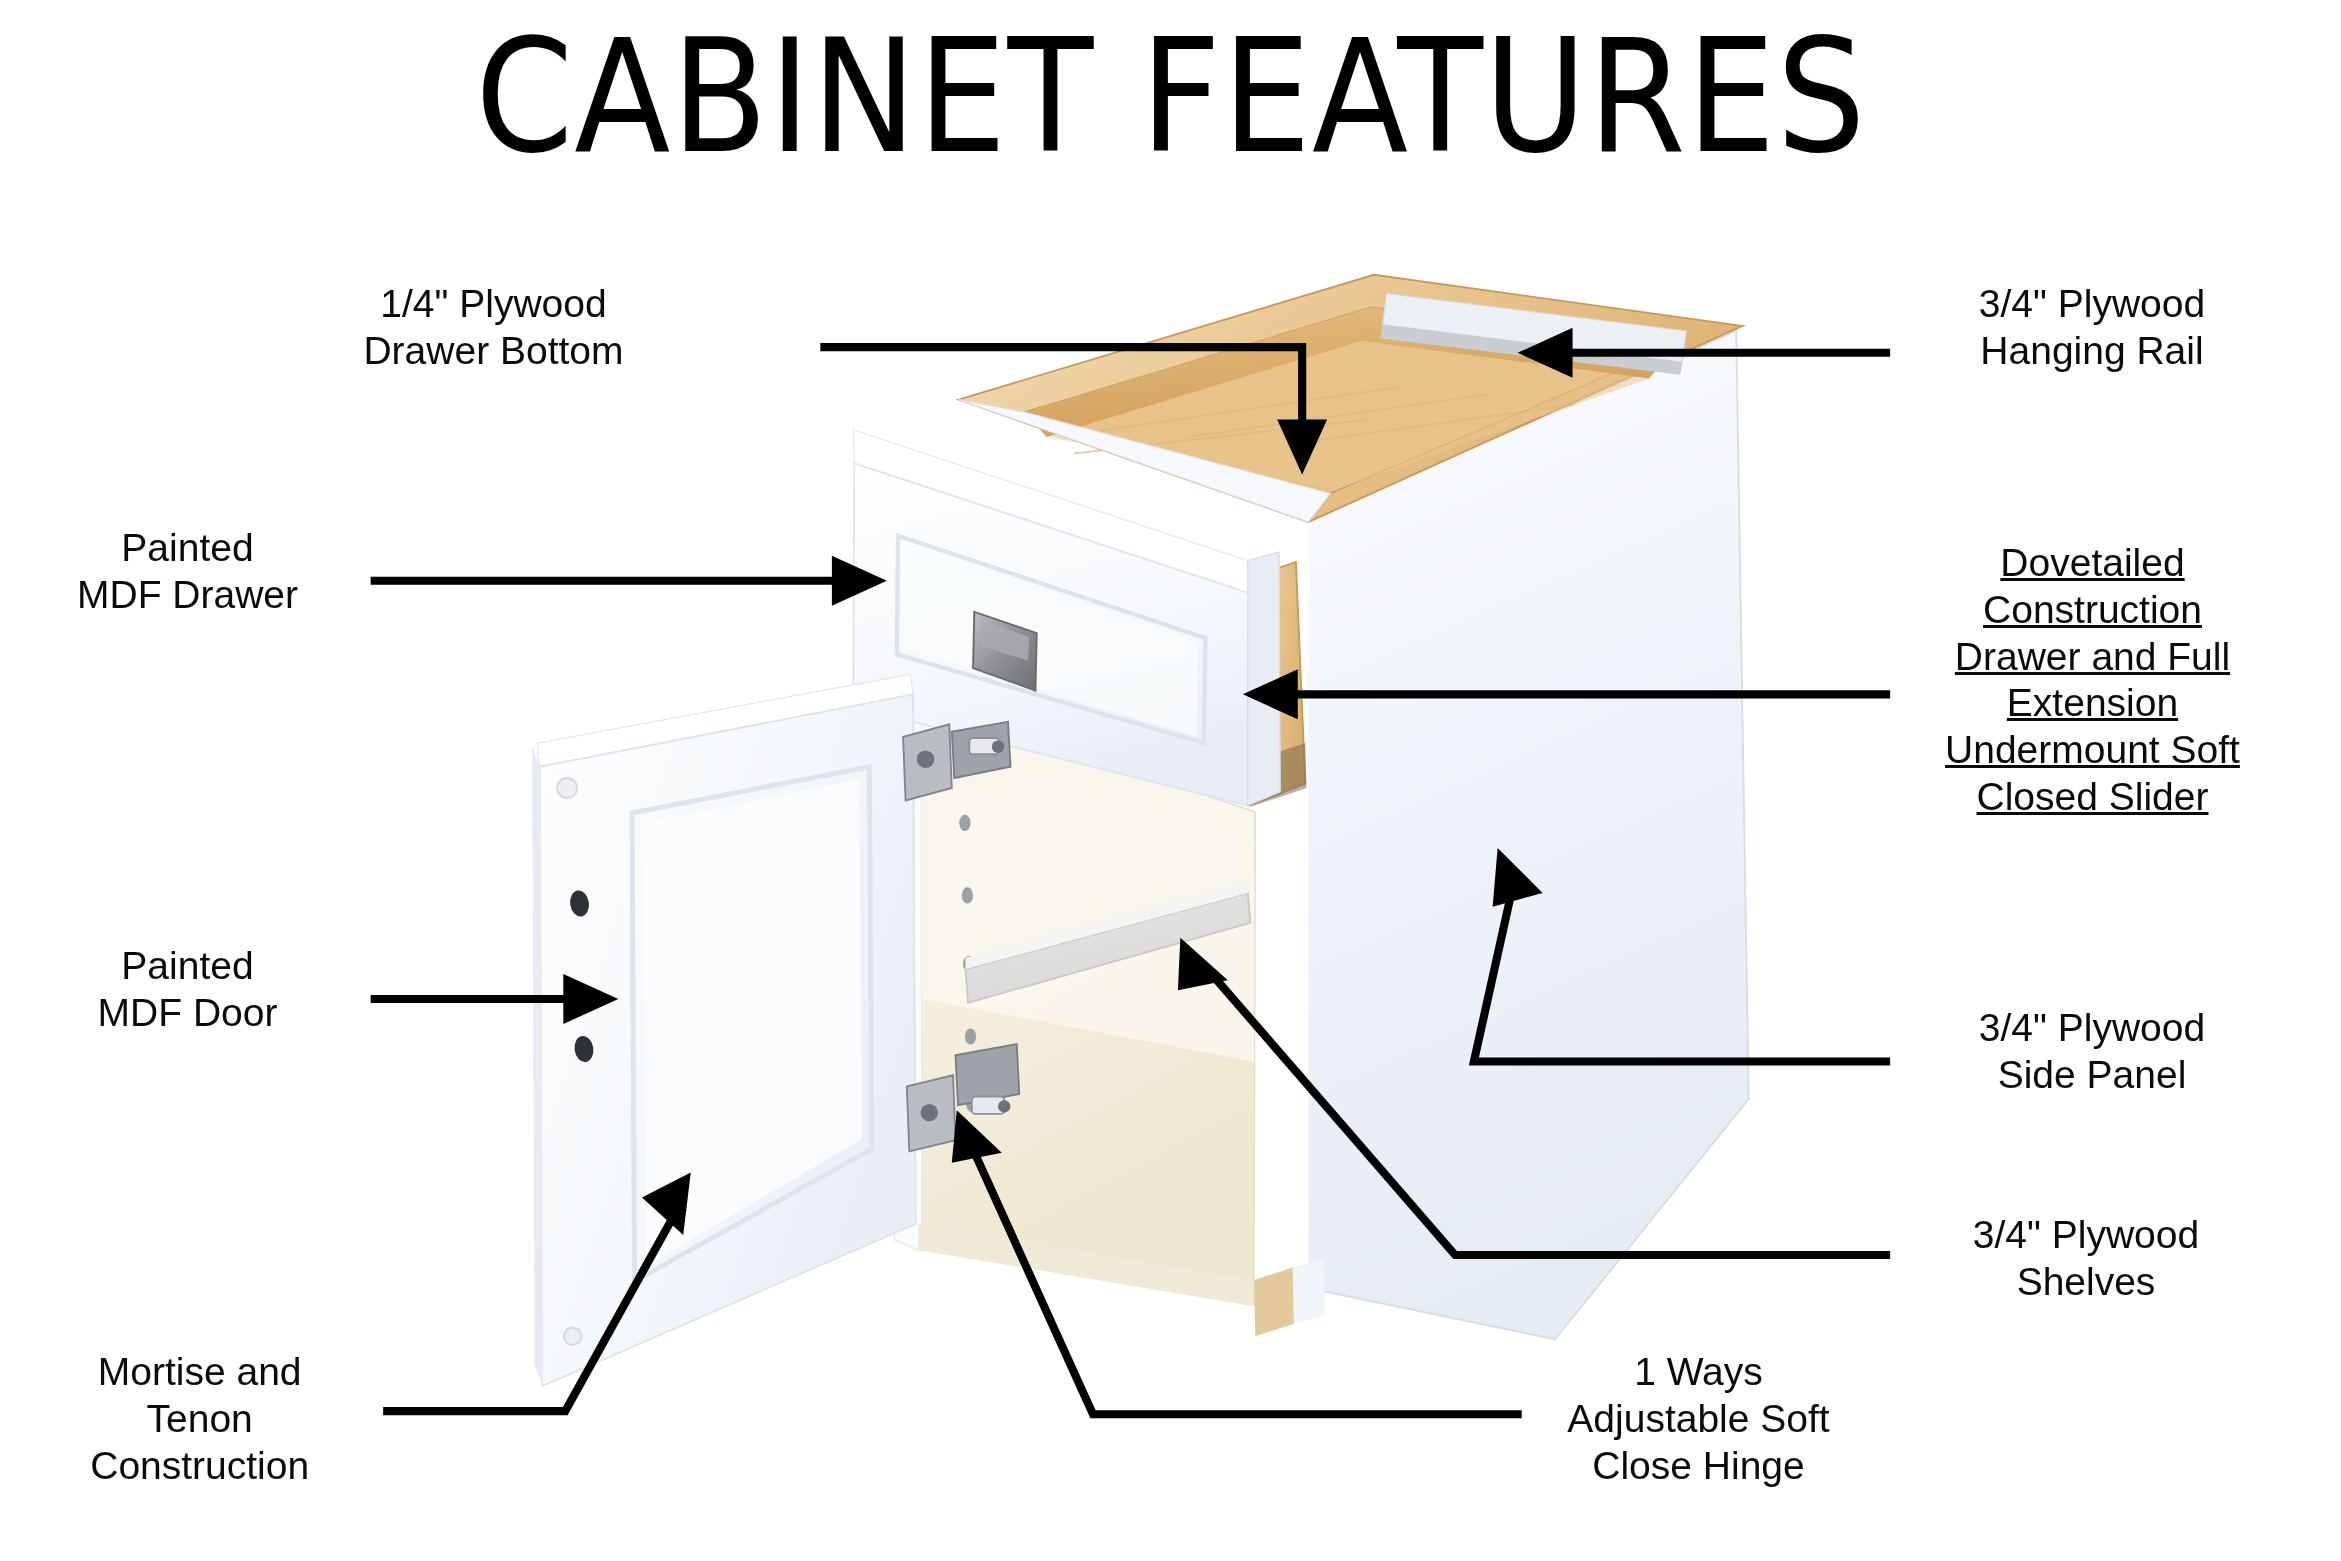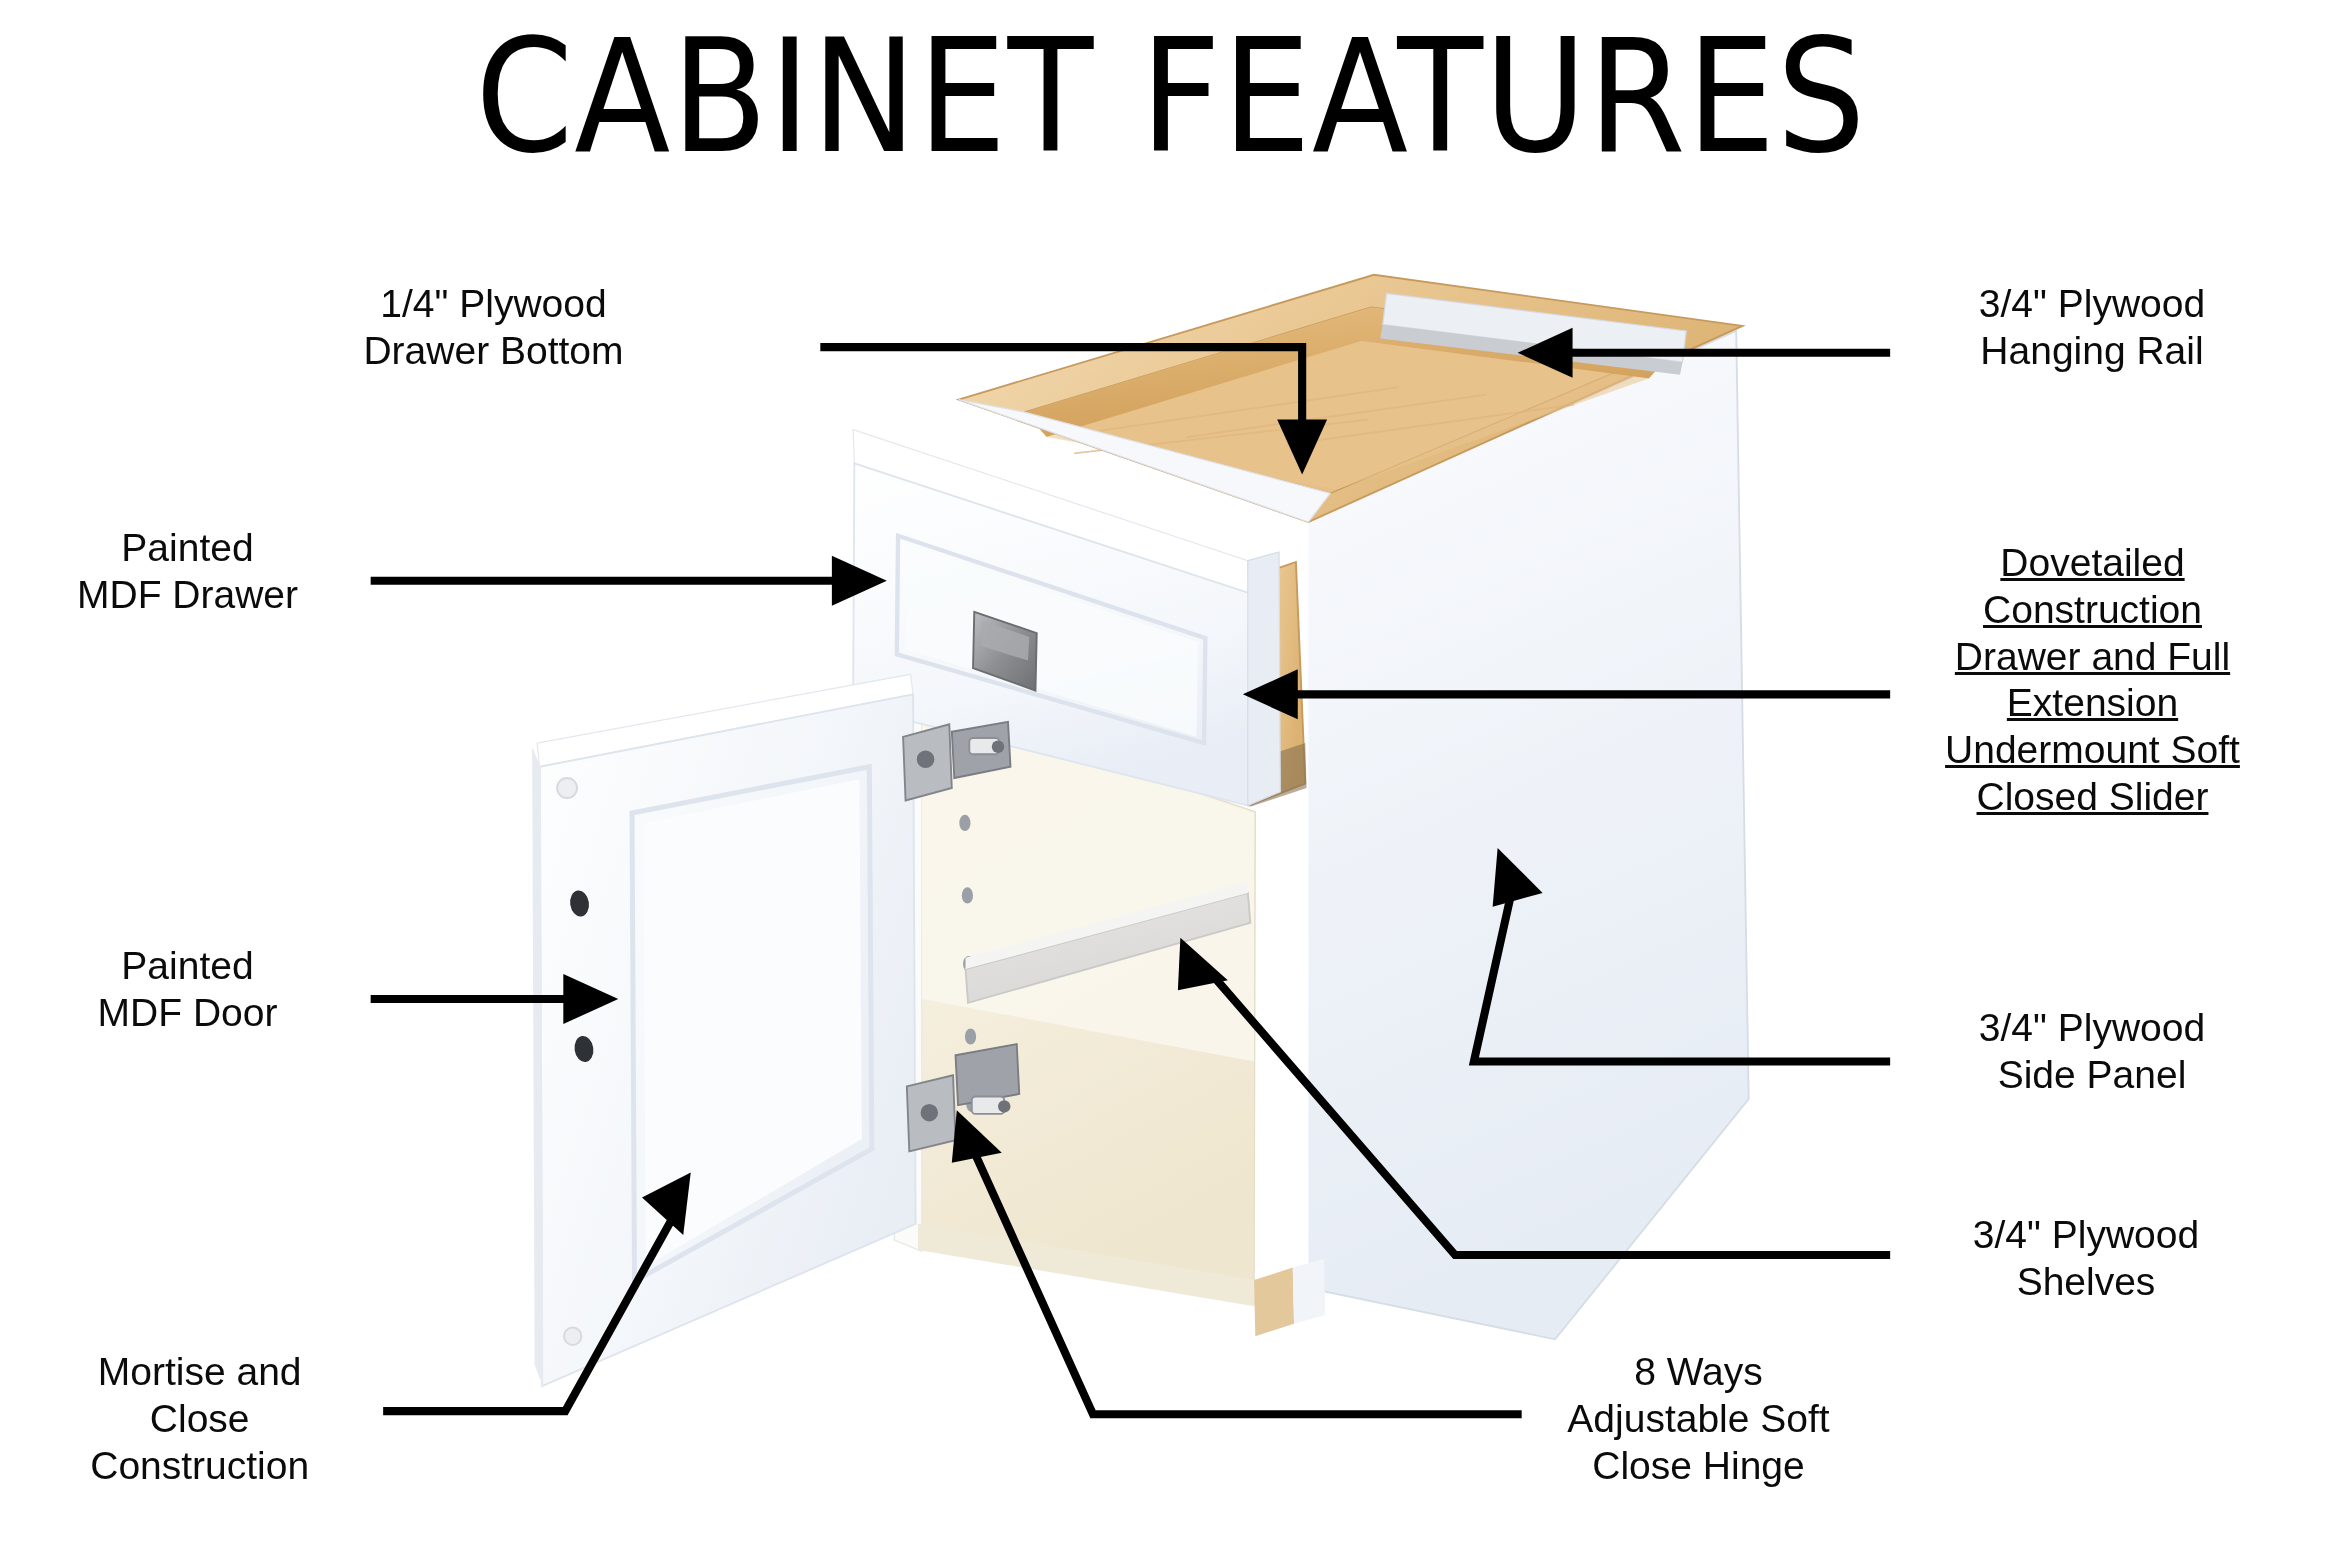--- a/index.html
+++ b/index.html
@@ -258,21 +258,21 @@
   <div class="label" style="left:0px;top:943px;width:375px;">Painted
 MDF Door</div>
 
   <div class="label" style="left:1892px;top:1005px;width:400px;">3/4" Plywood
 Side Panel</div>
 
   <div class="label" style="left:1886px;top:1212px;width:400px;">3/4" Plywood
 Shelves</div>
 
   <div class="label" style="left:6.2px;top:1349px;width:387px;">Mortise and
-Close
+Tenon
 Construction</div>
 
-  <div class="label" style="left:1480px;top:1349px;width:437px;">8 Ways
+  <div class="label" style="left:1480px;top:1349px;width:437px;">1 Ways
 Adjustable Soft
 Close Hinge</div>
 
 </div>
 
 
 </body></html>

